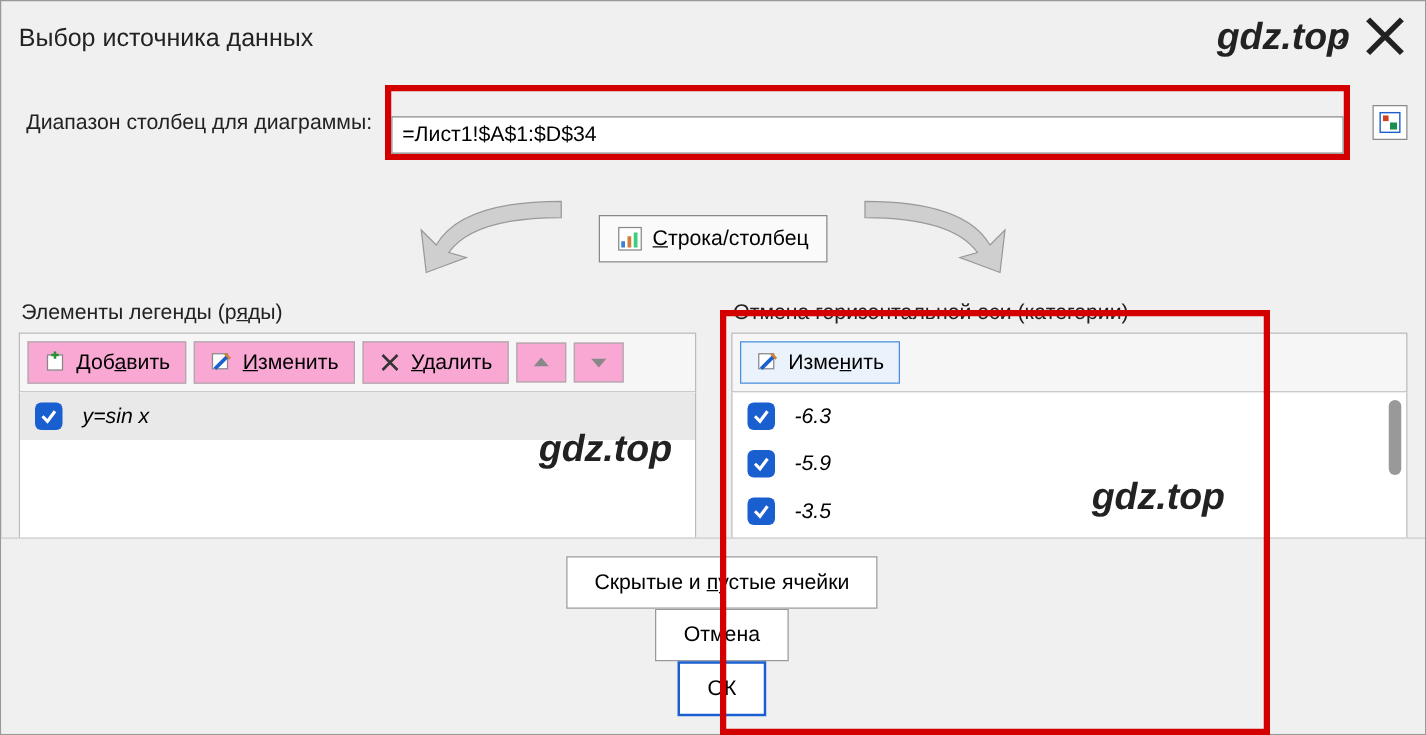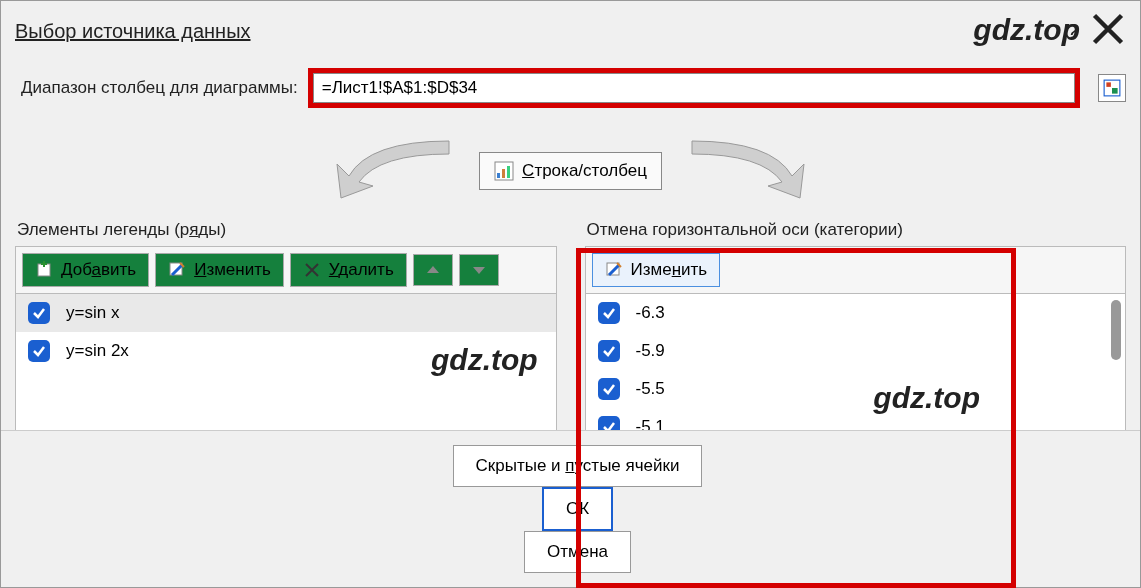--- a/index.html
+++ b/index.html
@@ -19,21 +19,21 @@
       border: 1px solid #999;
       position: relative;
     }
     .titlebar {
       display: flex;
       align-items: center;
       padding: 10px 14px 6px 14px;
       font-size: 20px;
       color: #222;
     }
-    .titlebar-title { flex: 1; text-decoration: underline; }
+    .titlebar-title { flex: 1; }
     .help-btn, .close-x {
       width: 36px;
       text-align: center;
       font-size: 22px;
       color: #222;
       cursor: pointer;
       font-weight: normal;
     }
     .close-x { font-size: 18px; }
     .range-row {
@@ -44,20 +44,21 @@
     }
     .range-label { font-size: 17px; color: #222; }
     .range-input {
       flex: 1;
       border: 1px solid #888;
       background: #fff;
       padding: 4px 8px;
       font-size: 17px;
       height: 30px;
       color: #000;
+      margin-top: 20px;
     }
     .range-input-wrap {
       flex: 1;
       display: flex;
       border: 5px solid #d40000;
       position: relative;
     }
     .range-picker {
       width: 28px;
       height: 28px;
@@ -104,21 +105,21 @@
     .toolbar {
       display: flex;
       gap: 6px;
       padding: 6px;
       border: 1px solid #bbb;
       background: #f6f6f6;
       align-items: center;
     }
     .tbtn {
       border: 1px solid #aaa;
-      background: #15803d;
+      background: #f9a8d4;
       padding: 6px 12px;
       display: inline-flex;
       align-items: center;
       gap: 8px;
       font-size: 17px;
       cursor: pointer;
     }
     .tbtn.icon-only { padding: 6px 10px; }
     .tbtn svg { width: 18px; height: 18px; }
     .list {
@@ -129,20 +130,21 @@
       overflow: hidden;
       position: relative;
     }
     .list2 { height: 200px; }
     .row {
       display: flex;
       align-items: center;
       gap: 16px;
       padding: 8px 12px;
       font-size: 17px;
+      font-style: italic;
     }
     .row.sel { background: #e9e9e9; }
     .chk {
       width: 22px; height: 22px;
       border-radius: 5px;
       background: #1a5fd0;
       display: inline-flex;
       align-items: center;
       justify-content: center;
       color: #fff;
@@ -297,28 +299,20 @@
       </div>
       <div class="list">
         <div class="row sel">
           <span class="chk">
               <svg viewBox="0 0 14 14">
                 <path d="M2 7 L6 11 L12 3" stroke="#fff" stroke-width="2.5" fill="none"></path>
               </svg>
             </span>
           <span>y=sin x</span>
         </div>
-        <div class="row">
-          <span class="chk">
-              <svg viewBox="0 0 14 14">
-                <path d="M2 7 L6 11 L12 3" stroke="#fff" stroke-width="2.5" fill="none"></path>
-              </svg>
-            </span>
-          <span>y=sin 2x</span>
-        </div>
       </div>
     </div>
 
     <div class="panel right-panel-container">
       <div class="panel-title">Отмена горизонтальной оси (категории)</div>
       <div class="rtoolbar">
         <button class="tbtn">
           <svg viewBox="0 0 18 18">
               <rect x="2" y="2" width="12" height="12" fill="#fff" stroke="#888"></rect>
               <path d="M4 14 L14 4" stroke="#1a5fd0" stroke-width="3"></path>
@@ -343,21 +337,21 @@
               </svg>
             </span>
           <span>-5.9</span>
         </div>
         <div class="row">
           <span class="chk">
               <svg viewBox="0 0 14 14">
                 <path d="M2 7 L6 11 L12 3" stroke="#fff" stroke-width="2.5" fill="none"></path>
               </svg>
             </span>
-          <span>-5.5</span>
+          <span>-3.5</span>
         </div>
         <div class="row">
           <span class="chk">
               <svg viewBox="0 0 14 14">
                 <path d="M2 7 L6 11 L12 3" stroke="#fff" stroke-width="2.5" fill="none"></path>
               </svg>
             </span>
           <span>-5.1</span>
         </div>
         <div class="row">
@@ -373,22 +367,22 @@
     </div>
 
   </div>
 
   <div class="footer">
     <div class="footer-left">
       <button class="fbtn">
         <span>Скрытые и <span class="underline">п</span>устые ячейки</span>
       </button>
     </div>
+    <button class="fbtn">Отмена</button>
     <button class="fbtn ok">ОК</button>
-    <button class="fbtn">Отмена</button>
   </div>
 
   <div class="right-redbox red1"></div>
 
   <div class="watermark wm1">gdz.top</div>
   <div class="watermark wm2">gdz.top</div>
   <div class="watermark wm3">gdz.top</div>
 
 </div>
 

